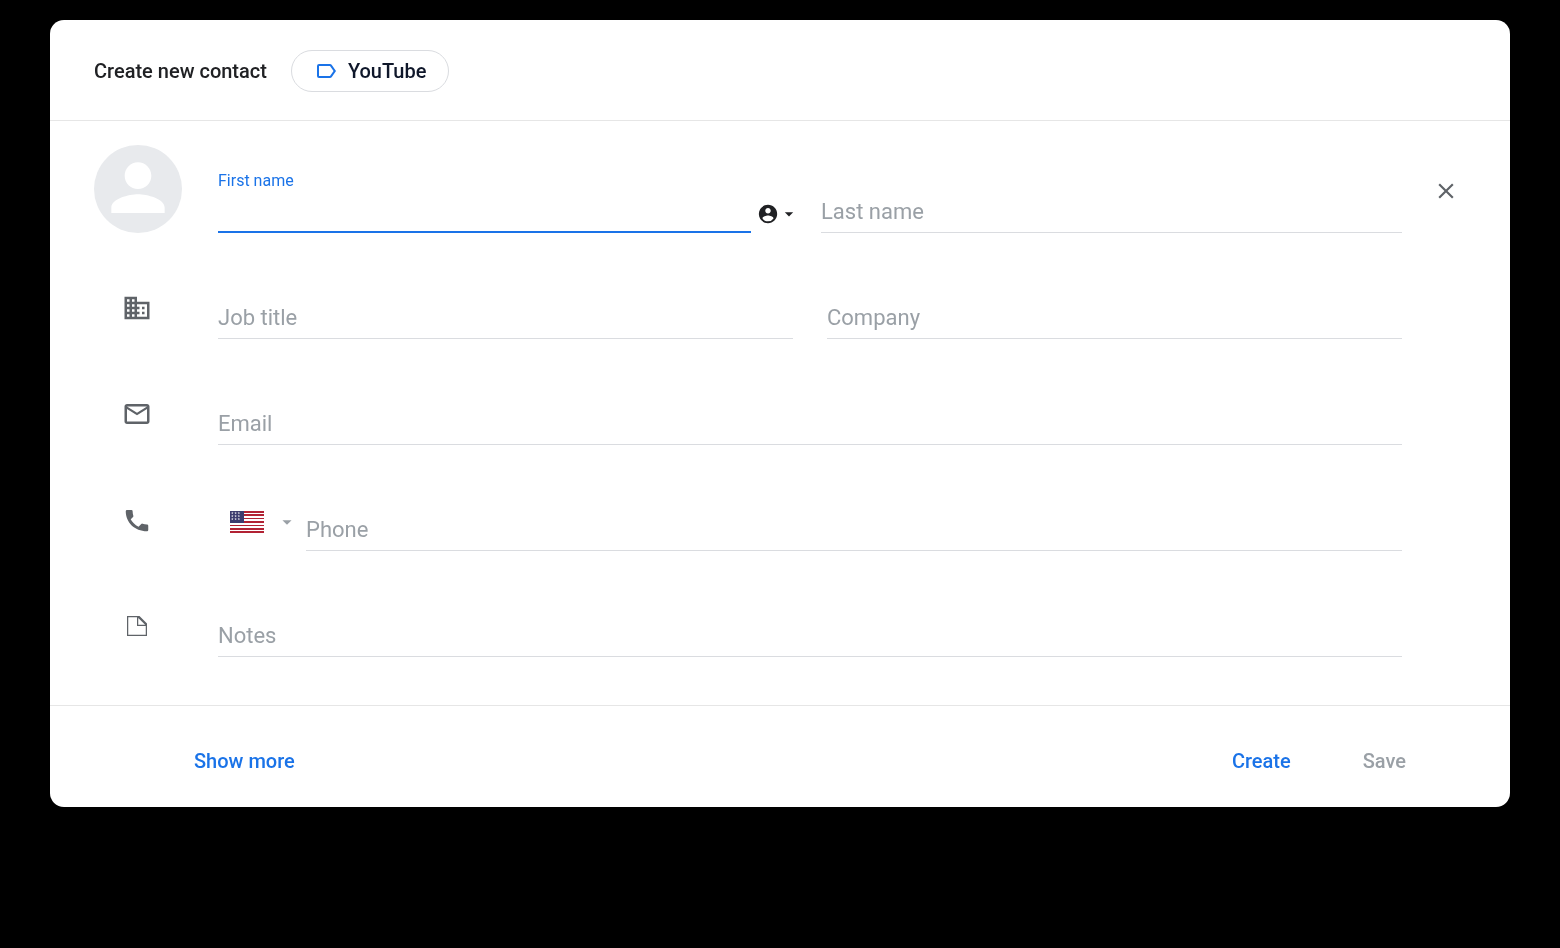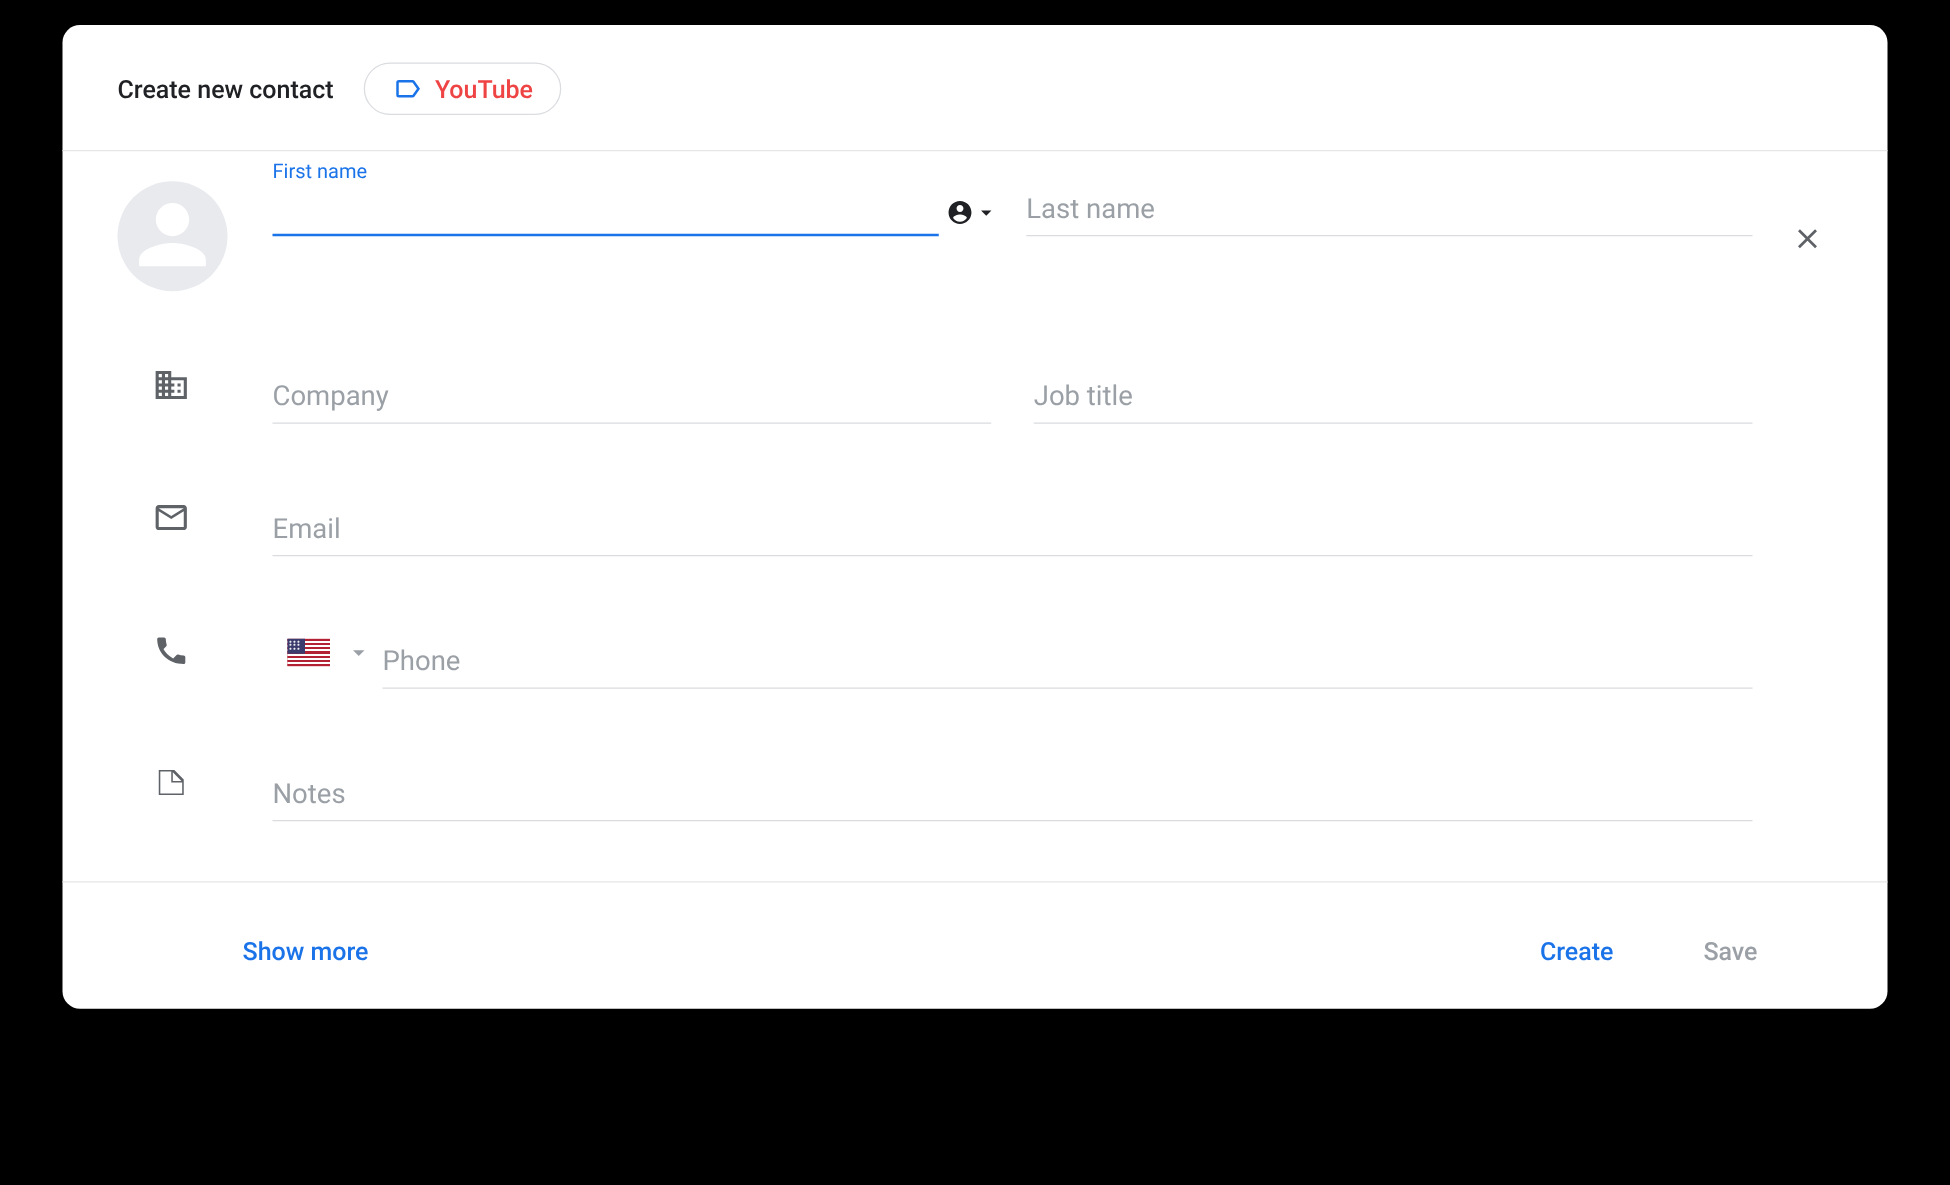--- a/index.html
+++ b/index.html
@@ -25,38 +25,38 @@
       font-weight: 500;
       color: #202124;
     }
     .chip {
       display: inline-flex;
       align-items: flex-start;
       gap: 10px;
       border: 1px solid #dadce0;
       border-radius: 24px;
       padding: 8px 22px;
-      color: #ef4444;
+      color: #0f172a;
       font-size: 20px;
       font-weight: 500;
       cursor: pointer;
       background: #fff;
     }
     .chip svg { display:block; }
 
     .body { padding: 28px 44px 18px; }
 
     .row {
       display: flex;
       align-items: flex-end;
       gap: 24px;
       margin-bottom: 44px;
       min-height: 62px;
     }
-    .row.name-row { margin-bottom: 44px; align-items: flex-start; text-decoration: underline; }
+    .row.name-row { margin-bottom: 44px; align-items: flex-end; text-decoration: underline; }
     .icon-cell {
       width: 100px;
       display: flex;
       justify-content: flex-start;
       align-items: center;
     }
     .icon-cell.center { align-self:center; }
 
     .avatar {
       width: 88px; height: 88px;
@@ -198,24 +198,24 @@
     </div>
 
     <div class="row">
       <div class="icon-cell center">
         <svg width="30" height="30" viewBox="0 0 24 24" class="gray-icon" style="margin-left:28px;">
             <path d="M12 7V3H2v18h20V7H12zM6 19H4v-2h2v2zm0-4H4v-2h2v2zm0-4H4V9h2v2zm0-4H4V5h2v2zm4 12H8v-2h2v2zm0-4H8v-2h2v2zm0-4H8V9h2v2zm0-4H8V5h2v2zm10 12h-8v-2h2v-2h-2v-2h2v-2h-2V9h8v10zm-2-8h-2v2h2v-2zm0 4h-2v2h2v-2z"></path>
           </svg>
       </div>
       <div class="fields-wrap">
         <div class="field">
+          <input type="text" placeholder="Job title" style="">
+        </div>
+        <div class="field">
           <input type="text" placeholder="Company" style="">
-        </div>
-        <div class="field">
-          <input type="text" placeholder="Job title" style="">
         </div>
       </div>
       <div class="spacer-col"></div>
     </div>
 
     <div class="row">
       <div class="icon-cell center">
         <svg width="30" height="30" viewBox="0 0 24 24" class="gray-icon" style="margin-left:28px;">
             <path d="M20 4H4c-1.1 0-2 .9-2 2v12c0 1.1.9 2 2 2h16c1.1 0 2-.9 2-2V6c0-1.1-.9-2-2-2zm0 14H4V8l8 5 8-5v10zm-8-7L4 6h16l-8 5z"></path>
           </svg>

